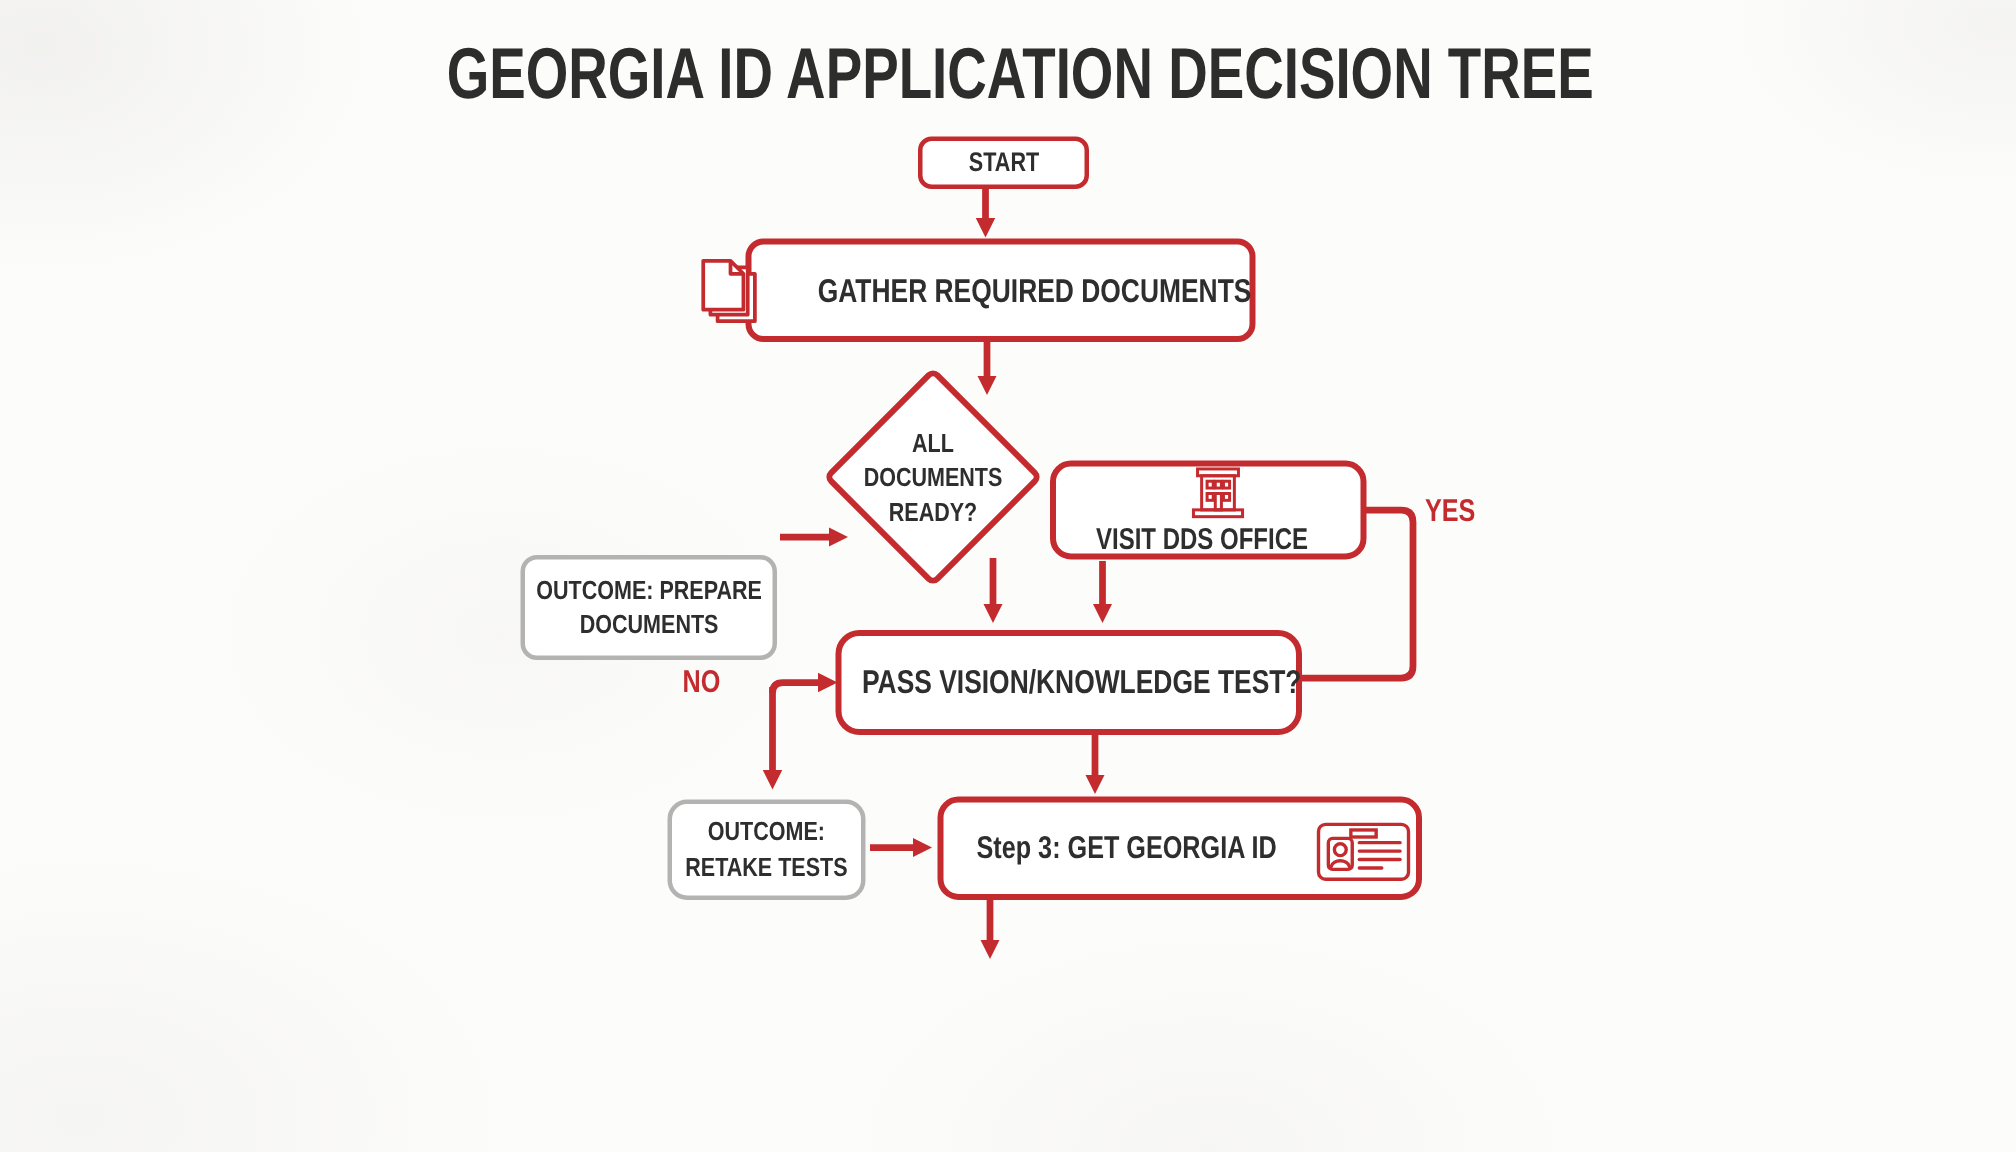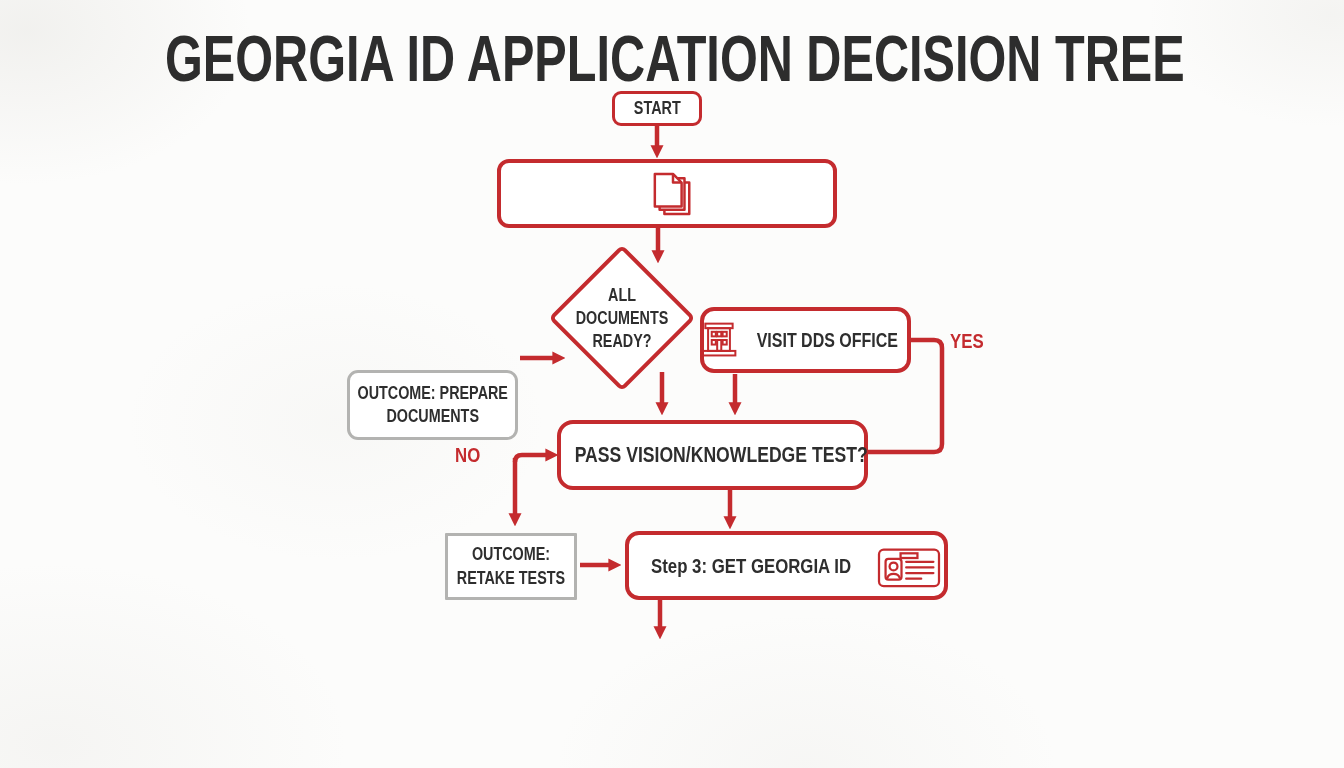--- a/index.html
+++ b/index.html
@@ -8,22 +8,22 @@
     font-family:"Liberation Sans",sans-serif;
     background-color:#fcfcfb;
     background-image:
       radial-gradient(ellipse 320px 220px at 2% 4%, rgba(198,196,188,.20), transparent 70%),
       radial-gradient(ellipse 260px 160px at 99% 2%, rgba(198,196,188,.15), transparent 70%),
       radial-gradient(ellipse 420px 260px at 4% 97%, rgba(198,196,188,.13), transparent 70%),
       radial-gradient(ellipse 360px 220px at 60% 100%, rgba(198,196,188,.10), transparent 70%),
       radial-gradient(ellipse 300px 200px at 25% 55%, rgba(198,196,188,.08), transparent 70%);
   }
   .title{
-    position:absolute;left:4px;right:0;top:22px;text-align:center;
-    font-size:64px;font-weight:bold;color:#2d2d2d;white-space:nowrap;
+    position:absolute;left:16px;right:0;top:22px;text-align:center;
+    font-size:48px;font-weight:bold;color:#2d2d2d;white-space:nowrap;
   }
   .title .cond{transform:scaleX(.76);}
   .cond{display:inline-block;transform:scaleX(.80);transform-origin:center;white-space:nowrap;}
   .node{
     position:absolute;background:#fff;display:flex;align-items:center;justify-content:center;
     color:#2e2e2e;font-weight:bold;z-index:2;box-sizing:border-box;
   }
   .red-border{border:4px solid #c42b2e;}
   .gray-border{border:3px solid #b3b3b1;}
   .lines{text-align:center;line-height:1.32;transform:scaleX(.82);transform-origin:center;}
@@ -64,50 +64,53 @@
       <path d="M580 565 H609" marker-end="url(#ah)"></path>
       <path d="M730 490 V517" marker-end="url(#ah)"></path>
       <path d="M660 600 V627" marker-end="url(#ah)"></path>
     </g>
   </svg>
 
   <div class="title">
     <span class="cond">GEORGIA ID APPLICATION DECISION TREE</span>
   </div>
 
-  <div class="node red-border" style="left:612px;top:91px;width:90px;height:35px;border-width:3px;border-radius:9px;font-size:18px;">
+  <div class="node red-border" style="left:612px;top:91px;width:114px;height:35px;border-width:3px;border-radius:9px;font-size:18px;">
     <span class="cond">START</span>
   </div>
 
   <div class="node red-border" style="left:497px;top:159px;width:340px;height:69px;border-radius:12px;font-size:22px;">
     <span class="icon" style="margin-left:12px;">
       <svg width="44" height="48" viewBox="0 0 46 50" fill="none" stroke="#c42b2e" stroke-width="2.6" stroke-linejoin="round">
         <rect x="14" y="13" width="26" height="33" fill="#fff"></rect>
         <rect x="9" y="8.5" width="26" height="33" fill="#fff"></rect>
         <path d="M4 4 h19 l9 9 v25 h-28 z" fill="#fff"></path>
         <path d="M23 4 v9 h9"></path>
       </svg>
+    </span>
+    <span style="flex:1;text-align:center;margin-right:10px;">
+      <span class="cond">GATHER REQUIRED DOCUMENTS</span>
     </span>
   </div>
 
   <div class="diamond"></div>
   <div class="diamond-label lines">
     <span>ALL</span>
     <span>DOCUMENTS</span>
     <span>READY?</span>
   </div>
 
   <div class="node gray-border" style="left:347px;top:322px;width:171px;height:70px;border-radius:11px;font-size:17.5px;margin-top:48px;">
     <div class="lines">
       <span>OUTCOME: PREPARE</span>
       <span>DOCUMENTS</span>
     </div>
   </div>
 
-  <div class="node red-border" style="left:700px;top:307px;width:211px;height:66px;border-radius:14px;font-size:20px;">
+  <div class="node red-border" style="left:700px;top:307px;width:211px;height:66px;border-radius:14px;font-size:20px;flex-direction:column;">
     <span class="icon" style="margin-left:12px;">
       <svg width="40" height="40" viewBox="0 0 44 44" fill="none" stroke="#c42b2e" stroke-width="2.2">
         <rect x="7" y="4" width="30" height="5"></rect>
         <rect x="10" y="9" width="24" height="25"></rect>
         <rect x="14" y="13" width="4.5" height="5"></rect>
         <rect x="20" y="13" width="4.5" height="5"></rect>
         <rect x="26" y="13" width="4.5" height="5"></rect>
         <rect x="14" y="22" width="4.5" height="5"></rect>
         <rect x="26" y="22" width="4.5" height="5"></rect>
         <rect x="20" y="22" width="4.5" height="12"></rect>
@@ -123,21 +126,21 @@
     <span class="cond">YES</span>
   </div>
   <div class="edge-label" style="left:455px;top:443px;text-align:center;">
     <span class="cond">NO</span>
   </div>
 
   <div class="node red-border" style="left:557px;top:420px;width:311px;height:70px;border-radius:16px;font-size:22px;padding-left:17px;">
     <span class="cond">PASS VISION/KNOWLEDGE TEST?</span>
   </div>
 
-  <div class="node gray-border" style="left:445px;top:533px;width:132px;height:67px;border-radius:1px;font-size:17.5px;">
+  <div class="node gray-border" style="left:445px;top:533px;width:132px;height:67px;border-radius:13px;font-size:17.5px;">
     <div class="lines">
       <span>OUTCOME:</span>
       <span>RETAKE TESTS</span>
     </div>
   </div>
 
   <div class="node red-border" style="left:625px;top:531px;width:323px;height:69px;border-radius:14px;font-size:21px;">
     <span style="flex:1;text-align:center;margin-left:8px;">
       <span class="cond">Step 3: GET GEORGIA ID</span>
     </span>

